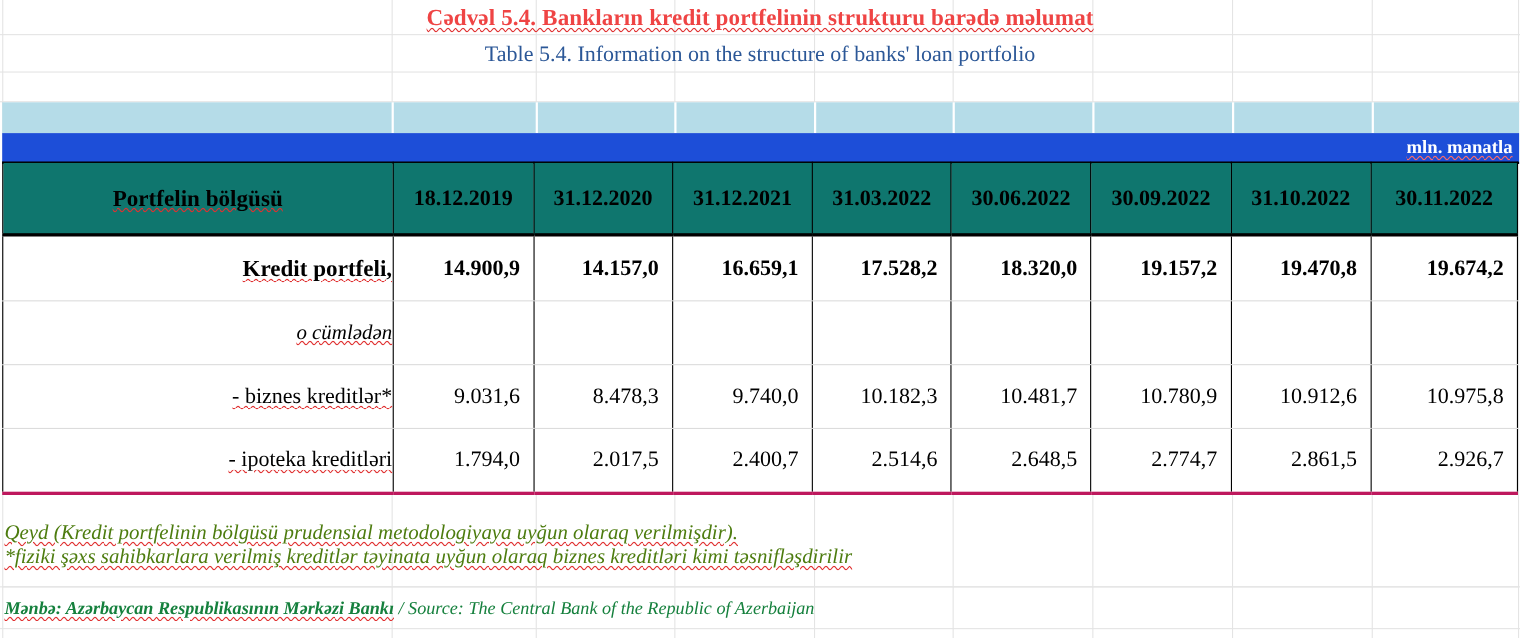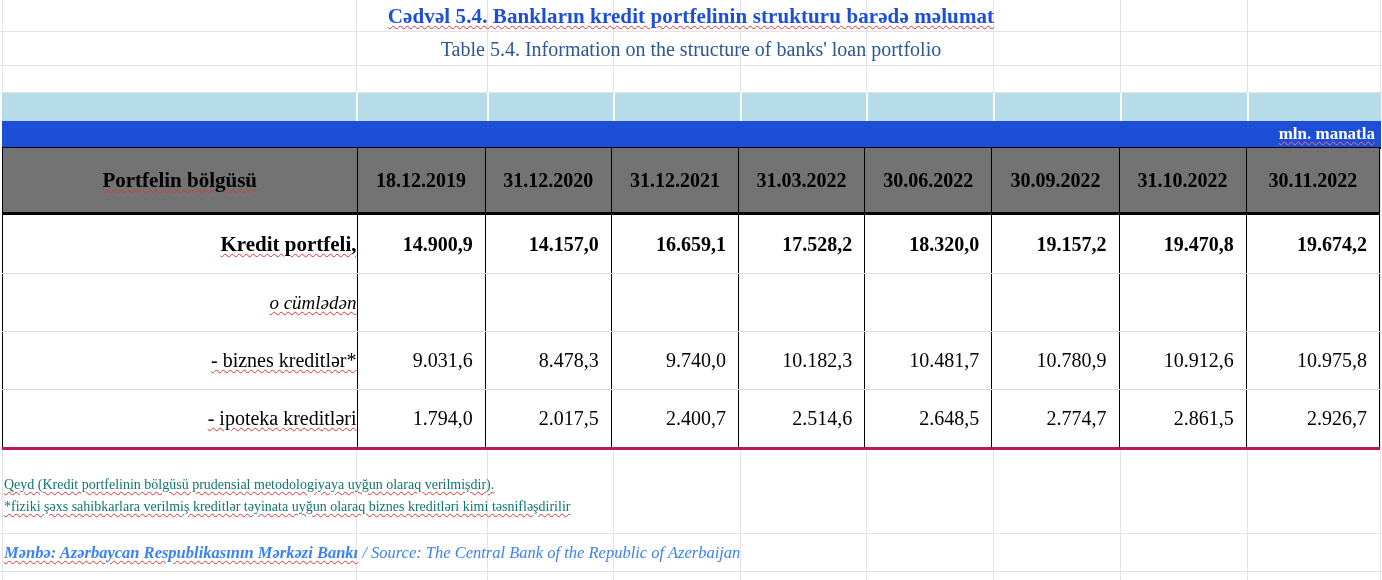--- a/index.html
+++ b/index.html
@@ -46,21 +46,21 @@
   .title-block {
     position: absolute;
     left: 0; top: 0;
     width: 1382px;
   }
   .title-az {
     text-align: center;
     font-weight: bold;
     font-size: 21px;
     line-height: 28px;
-    color: #1d4ed8;
+    color: #ef4444;
     padding-top: 2px;
     letter-spacing: .1px;
   }
   .title-en {
     text-align: center;
     font-weight: normal;
     font-size: 20px;
     line-height: 28px;
     color: #2b5797;
     padding-top: 5px;
@@ -120,21 +120,21 @@
     margin: 0;
     border-left: 1px solid #000000;
     border-right: 1px solid #000000;
     background: #ffffff;
     font-weight: normal;
     vertical-align: middle;
   }
 
   
   tr.hdr td, tr.hdr th {
-    background: #737373;
+    background: #0f766e;
     height: 64px;
     border-top: 1px solid #000000;
     border-bottom: 3px solid #000000;
     text-align: center;
     font-size: 20px;
     font-weight: bold;
   }
   tr.hdr th.lbl {
     font-size: 21px;
   }
@@ -179,36 +179,37 @@
   }
 
   
   .notes {
     position: absolute;
     left: 4px;
     top: 474px;
     width: 860px;
   }
   .note-line {
-    font-size: 14px;
+    font-style: italic;
+    font-size: 19px;
     line-height: 22px;
-    color: #0f766e;
+    color: #4d7c0f;
     white-space: nowrap;
   }
   .note-line.squig { text-decoration-color: #e03030; }
 
   .source {
     position: absolute;
     left: 4px;
     top: 542px;
     width: 1000px;
     font-style: italic;
     font-size: 16.5px;
     line-height: 22px;
-    color: #3b82f6;
+    color: #15803d;
     white-space: nowrap;
   }
   .source b {
     font-weight: bold;
   }
   .source .squig { text-decoration-color: #e03030; }
 
   
   .note-rule {
     position: absolute;

